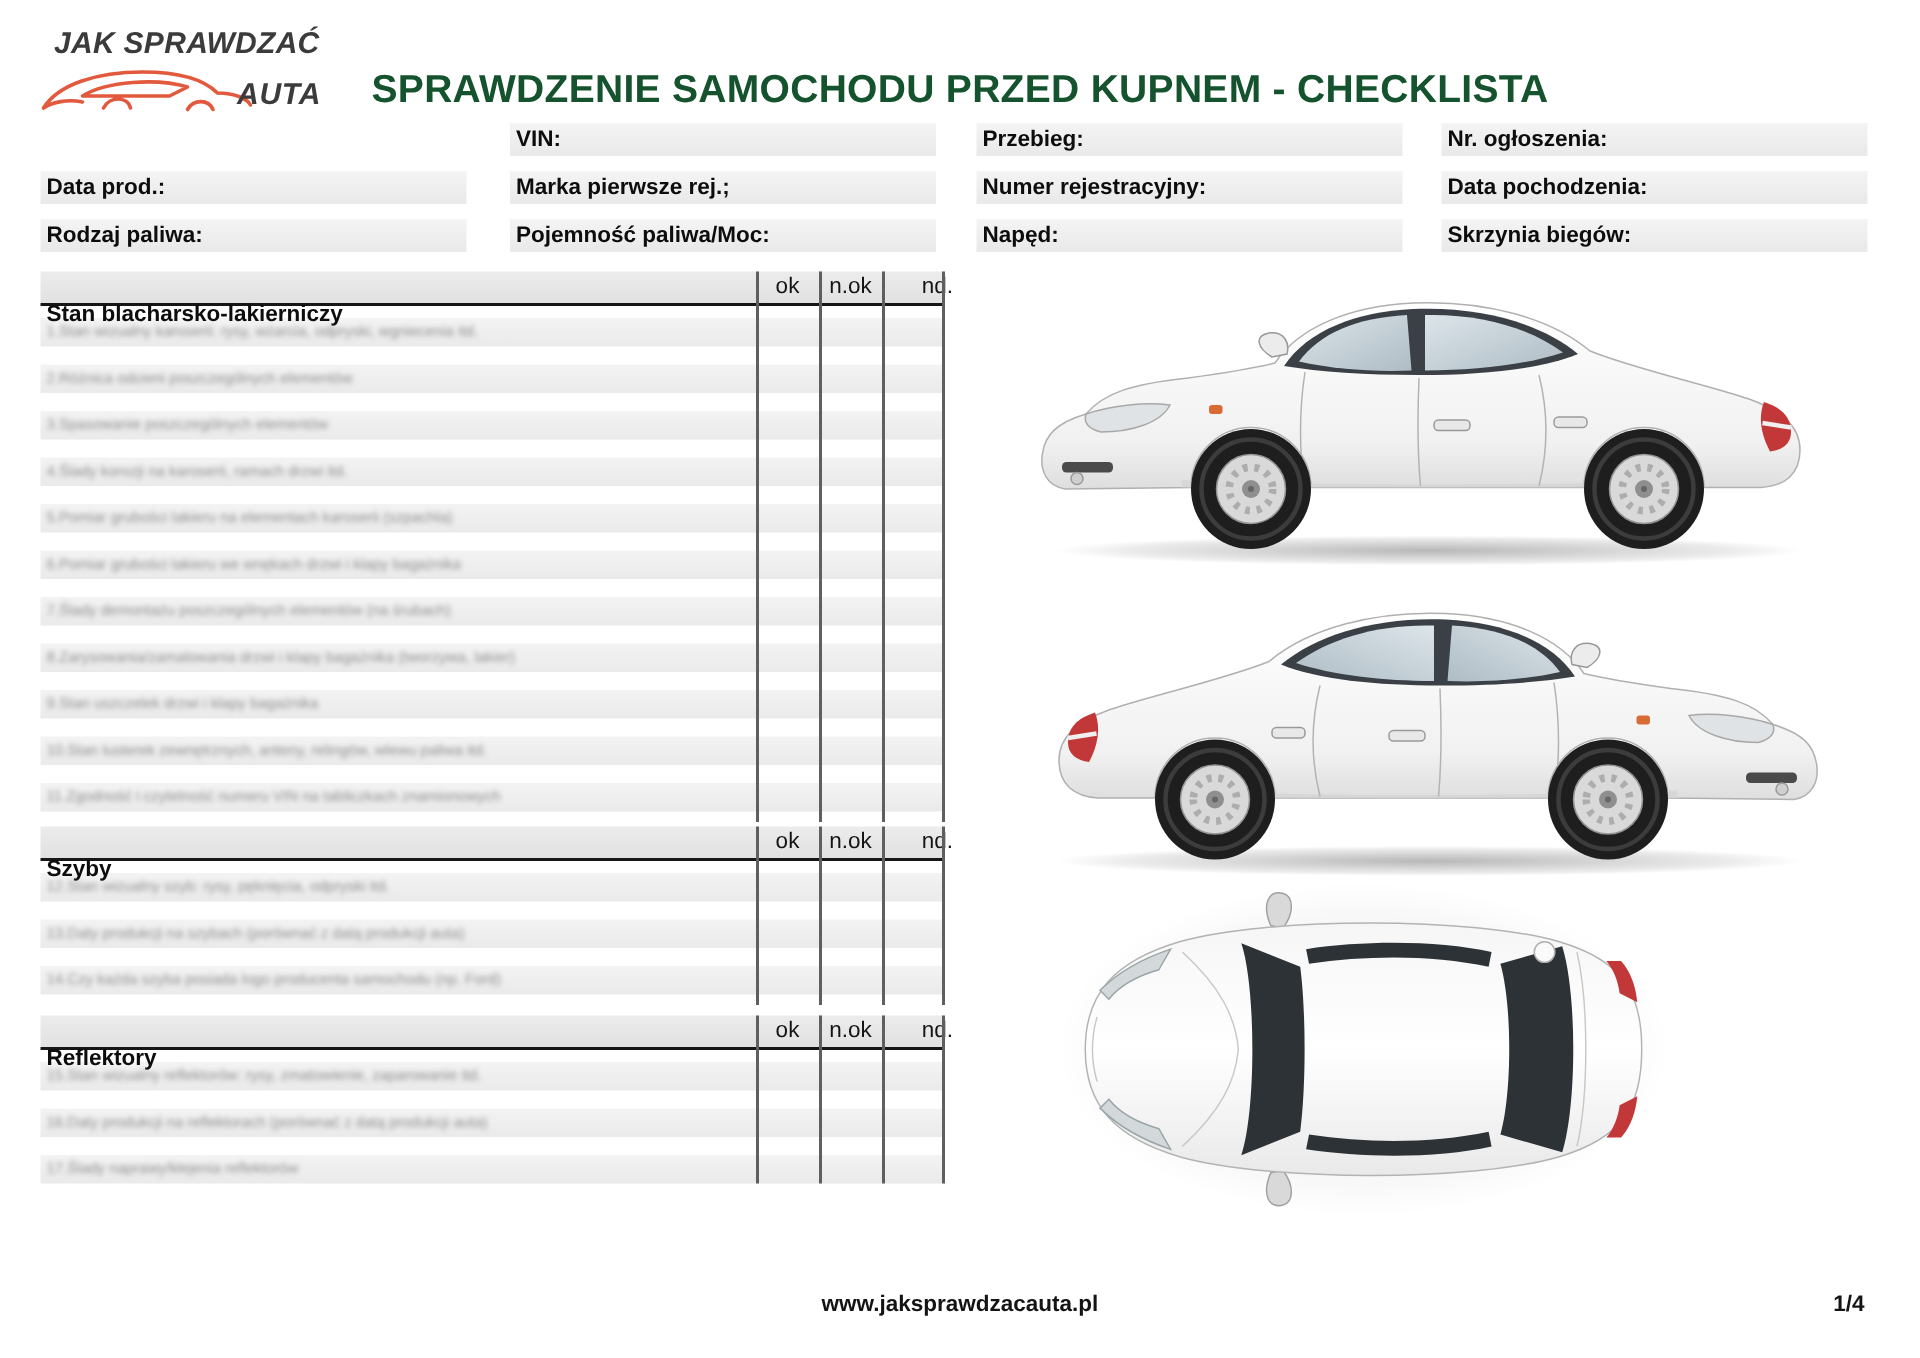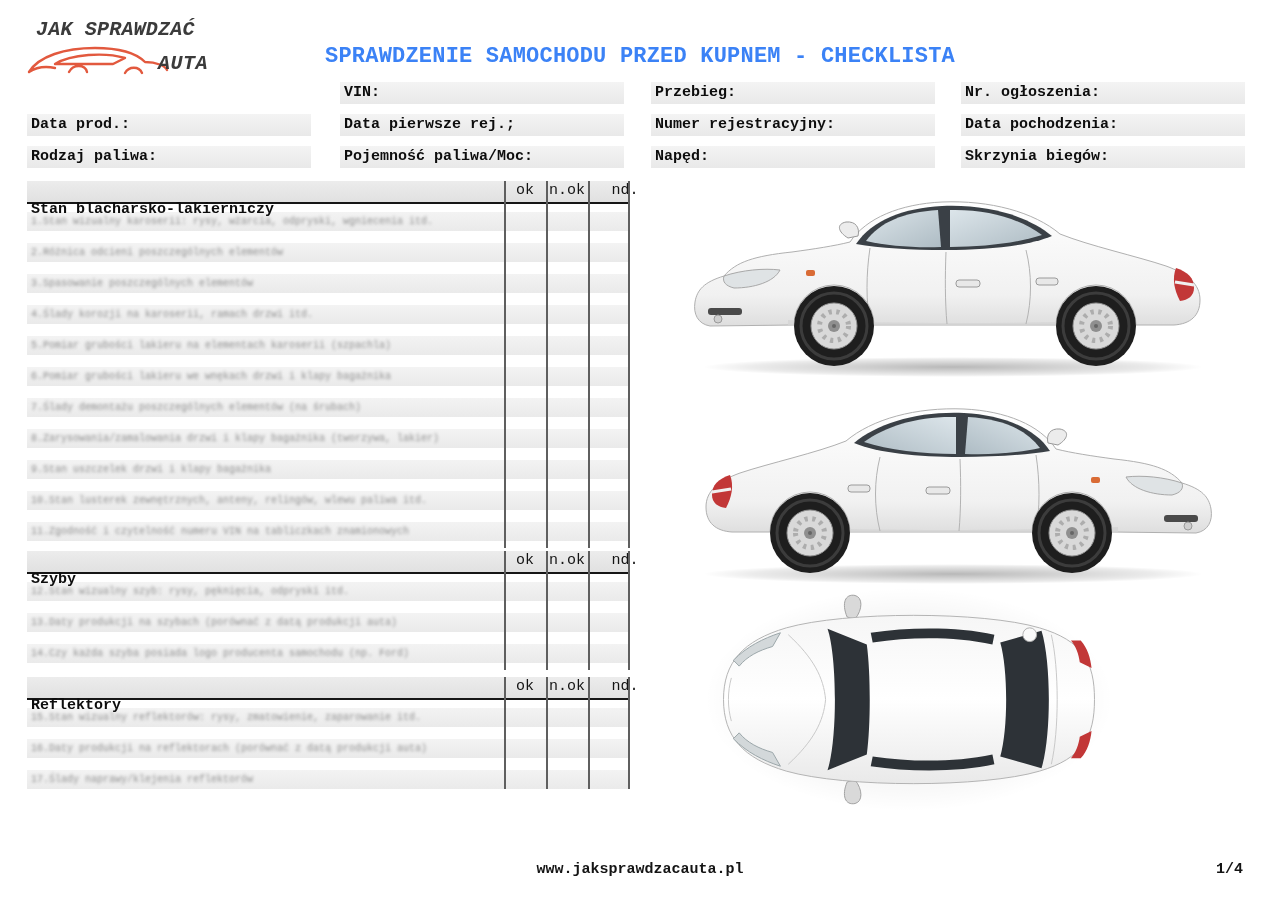--- a/index.html
+++ b/index.html
@@ -1,29 +1,29 @@
 <!DOCTYPE html>
 <html><head>
 <meta charset="utf-8">
 <style>
   html,body{margin:0;padding:0;background:#ffffff;}
   #page{position:relative;width:1280px;height:905px;background:#ffffff;overflow:hidden;
-        font-family:Liberation Mono, monospace;color:#111;}
+        font-family:Liberation Sans, sans-serif;color:#111;}
 
   
   .logo{position:absolute;left:27px;top:12px;width:200px;height:64px;}
   .logo-top{position:absolute;left:9px;top:6px;font-size:20px;font-weight:800;font-style:italic;
             color:#3b3b3b;letter-spacing:.2px;white-space:nowrap;}
   .logo-bottom{position:absolute;left:131px;top:40px;font-size:20px;font-weight:800;font-style:italic;
             color:#3b3b3b;letter-spacing:.5px;}
   .logo-car{position:absolute;left:-2px;top:30px;}
 
   
   .doc-title{position:absolute;left:240px;top:44px;width:800px;text-align:center;
-             font-size:22px;font-weight:800;letter-spacing:.2px;color:#3b82f6;white-space:nowrap;}
+             font-size:26px;font-weight:800;letter-spacing:.2px;color:#14532d;white-space:nowrap;}
 
   
   .field{position:absolute;width:284px;height:22px;background:linear-gradient(#f4f4f4,#e9e9e9);}
   .field .lbl{display:block;padding:2px 0 0 4px;font-size:15px;font-weight:700;color:#0d0d0d;white-space:nowrap;}
 
   
   .section{position:absolute;left:27px;width:603px;}
   .sec-header{position:relative;height:23px;background:linear-gradient(#ececec,#e1e1e1);
               border-bottom:2px solid #161616;box-sizing:border-box;}
   .sec-title{position:absolute;left:4px;top:1px;font-size:15px;font-weight:700;color:#0d0d0d;white-space:nowrap;margin-top:19px;}
@@ -132,21 +132,21 @@
       <span class="lbl">Przebieg:</span>
     </div>
   <div class="field" style="left:961px;top:82px">
       <span class="lbl">Nr. ogłoszenia:</span>
     </div>
 
   <div class="field" style="left:27px;top:114px">
       <span class="lbl">Data prod.:</span>
     </div>
   <div class="field" style="left:340px;top:114px">
-      <span class="lbl">Data pierwsze rej.;</span>
+      <span class="lbl">Marka pierwsze rej.;</span>
     </div>
   <div class="field" style="left:651px;top:114px">
       <span class="lbl">Numer rejestracyjny:</span>
     </div>
   <div class="field" style="left:961px;top:114px">
       <span class="lbl">Data pochodzenia:</span>
     </div>
 
   <div class="field" style="left:27px;top:146px">
       <span class="lbl">Rodzaj paliwa:</span>

